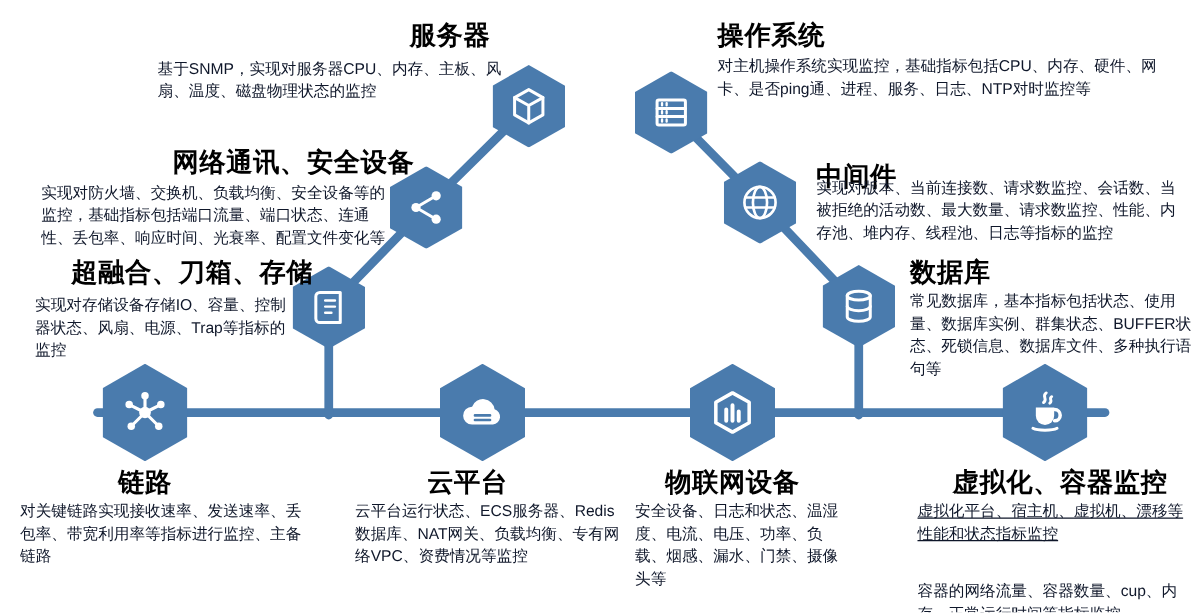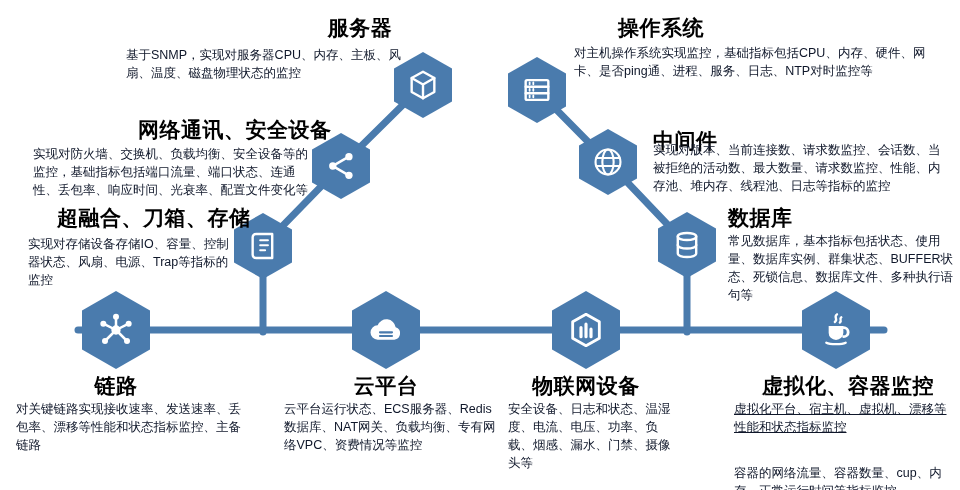--- a/index.html
+++ b/index.html
@@ -144,35 +144,35 @@
     <svg viewBox="0 0 24 24">
       <path d="M12.6 2.6 c-2.4 1.7 1 2.8 -1.3 4.6" stroke-width="1.4"></path>
       <path d="M15.2 4.4 c-1.6 1.1 0.7 1.9 -0.9 3.1" stroke-width="1.4"></path>
       <path d="M7.6 9.6 h8.8 v4 a4.4 4.4 0 0 1 -8.8 0 Z" fill="#fff" stroke="none"></path>
       <path d="M16.6 10.6 a2.7 2.7 0 0 1 0 5.4"></path>
       <path d="M6.2 19.6 c2.2 1.2 9.4 1.2 11.6 0" stroke-width="1.4"></path>
     </svg>
   </div>
 
   <div class="node-title center" style="left:300px; top:14px; width:120px;">服务器</div>
-  <div class="node-title" style="left:574px; top:14px;margin-left:44px;">操作系统</div>
+  <div class="node-title" style="left:574px; top:14px;">操作系统</div>
   <div class="node-title" style="left:138px; top:116px;">网络通讯、安全设备</div>
   <div class="node-title" style="left:653px; top:113px;margin-top:14px;">中间件</div>
   <div class="node-title" style="left:57px; top:204px;">超融合、刀箱、存储</div>
   <div class="node-title" style="left:728px; top:204px;">数据库</div>
   <div class="node-title center" style="left:76px; top:372px; width:80px;">链路</div>
-  <div class="node-title center" style="left:346px; top:372px; width:80px;">云平台</div>
+  <div class="node-title center" style="left:334px; top:372px; width:80px;">云平台</div>
   <div class="node-title center" style="left:531px; top:372px; width:110px;">物联网设备</div>
   <div class="node-title center" style="left:762px; top:372px; width:152px;">虚拟化、容器监控</div>
 
   <div class="node-desc" style="left:126px; top:46px; width:285px;">基于SNMP，实现对服务器CPU、内存、主板、风扇、温度、磁盘物理状态的监控</div>
   <div class="node-desc" style="left:574px; top:44px; width:376px;">对主机操作系统实现监控，基础指标包括CPU、内存、硬件、网卡、是否ping通、进程、服务、日志、NTP对时监控等</div>
   <div class="node-desc" style="left:33px; top:145px; width:280px;">实现对防火墙、交换机、负载均衡、安全设备等的监控，基础指标包括端口流量、端口状态、连通性、丢包率、响应时间、光衰率、配置文件变化等</div>
   <div class="node-desc" style="left:653px; top:141px; width:298px;">实现对版本、当前连接数、请求数监控、会话数、当被拒绝的活动数、最大数量、请求数监控、性能、内存池、堆内存、线程池、日志等指标的监控</div>
   <div class="node-desc" style="left:28px; top:235px; width:204px;">实现对存储设备存储IO、容量、控制器状态、风扇、电源、Trap等指标的监控</div>
   <div class="node-desc" style="left:728px; top:232px; width:226px;">常见数据库，基本指标包括状态、使用量、数据库实例、群集状态、BUFFER状态、死锁信息、数据库文件、多种执行语句等</div>
-  <div class="node-desc" style="left:16px; top:400px; width:226px;">对关键链路实现接收速率、发送速率、丢包率、漂移等性能和状态指标监控、主备链路</div>
+  <div class="node-desc" style="left:16px; top:400px; width:226px;">对关键链路实现接收速率、发送速率、丢包率、带宽利用率等指标进行监控、主备链路</div>
   <div class="node-desc" style="left:284px; top:400px; width:212px;">云平台运行状态、ECS服务器、Redis数据库、NAT网关、负载均衡、专有网络VPC、资费情况等监控</div>
   <div class="node-desc" style="left:508px; top:400px; width:164px;">安全设备、日志和状态、温湿度、电流、电压、功率、负载、烟感、漏水、门禁、摄像头等</div>
   <div class="node-desc" style="left:734px; top:400px; width:218px;text-decoration:underline;">虚拟化平台、宿主机、虚拟机、漂移等性能和状态指标监控</div>
   <div class="node-desc" style="left:734px; top:420px; width:218px;margin-top:44px;">容器的网络流量、容器数量、cup、内存、正常运行时间等指标监控</div>
 
 </div>
 
 </body></html>

